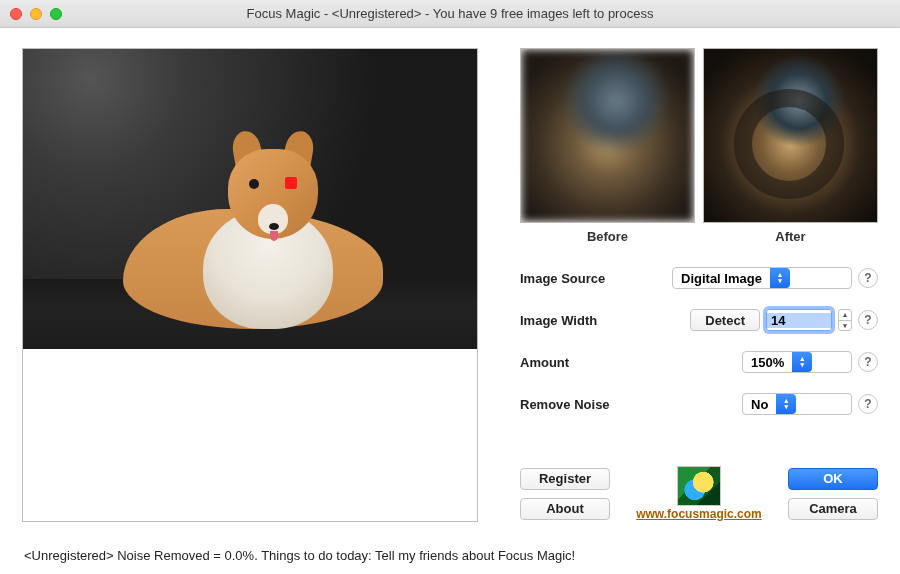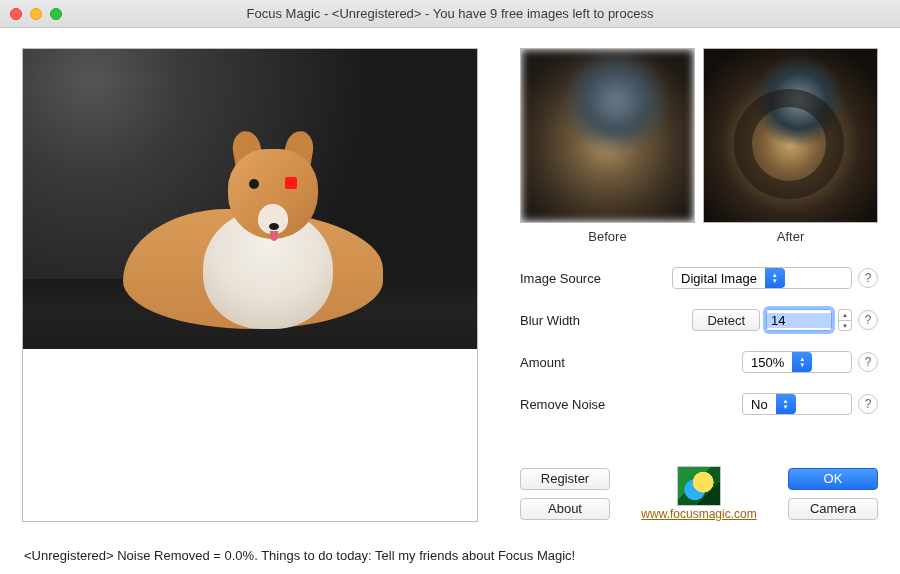--- a/index.html
+++ b/index.html
@@ -38,21 +38,21 @@
     color: #3a3a3a;
     pointer-events: none;
   }
 
   .content {
     padding: 20px 22px 10px 22px;
     display: flex;
     height: 516px;
   }
   .left-col { width: 460px; }
-  .right-col { flex: 1; padding-left: 38px; }
+  .right-col { flex: 1; padding-left: 38px; font-weight: bold; }
 
   .main-preview {
     width: 456px;
     height: 474px;
     border: 1px solid #bcbcbc;
     background: #fff;
   }
   .main-img {
     width: 100%;
     height: 300px;
@@ -290,21 +290,21 @@
       <div class="ctrl-field">
         <div class="select sel-wide">
           <span class="sel-text">Digital Image</span>
           <span class="sel-arrows">▴<br>▾</span>
         </div>
         <div class="help">?</div>
       </div>
     </div>
 
     <div class="ctrl-row">
-      <div class="ctrl-label">Blur Width</div>
+      <div class="ctrl-label">Image Width</div>
       <div class="ctrl-field">
         <div class="btn" style="min-width:60px">
           <span>Detect</span>
         </div>
         <div class="numfield focused">
           <span class="num-text">14</span>
         </div>
         <div class="stepper">
           <div class="up">▴</div>
           <div>▾</div>

